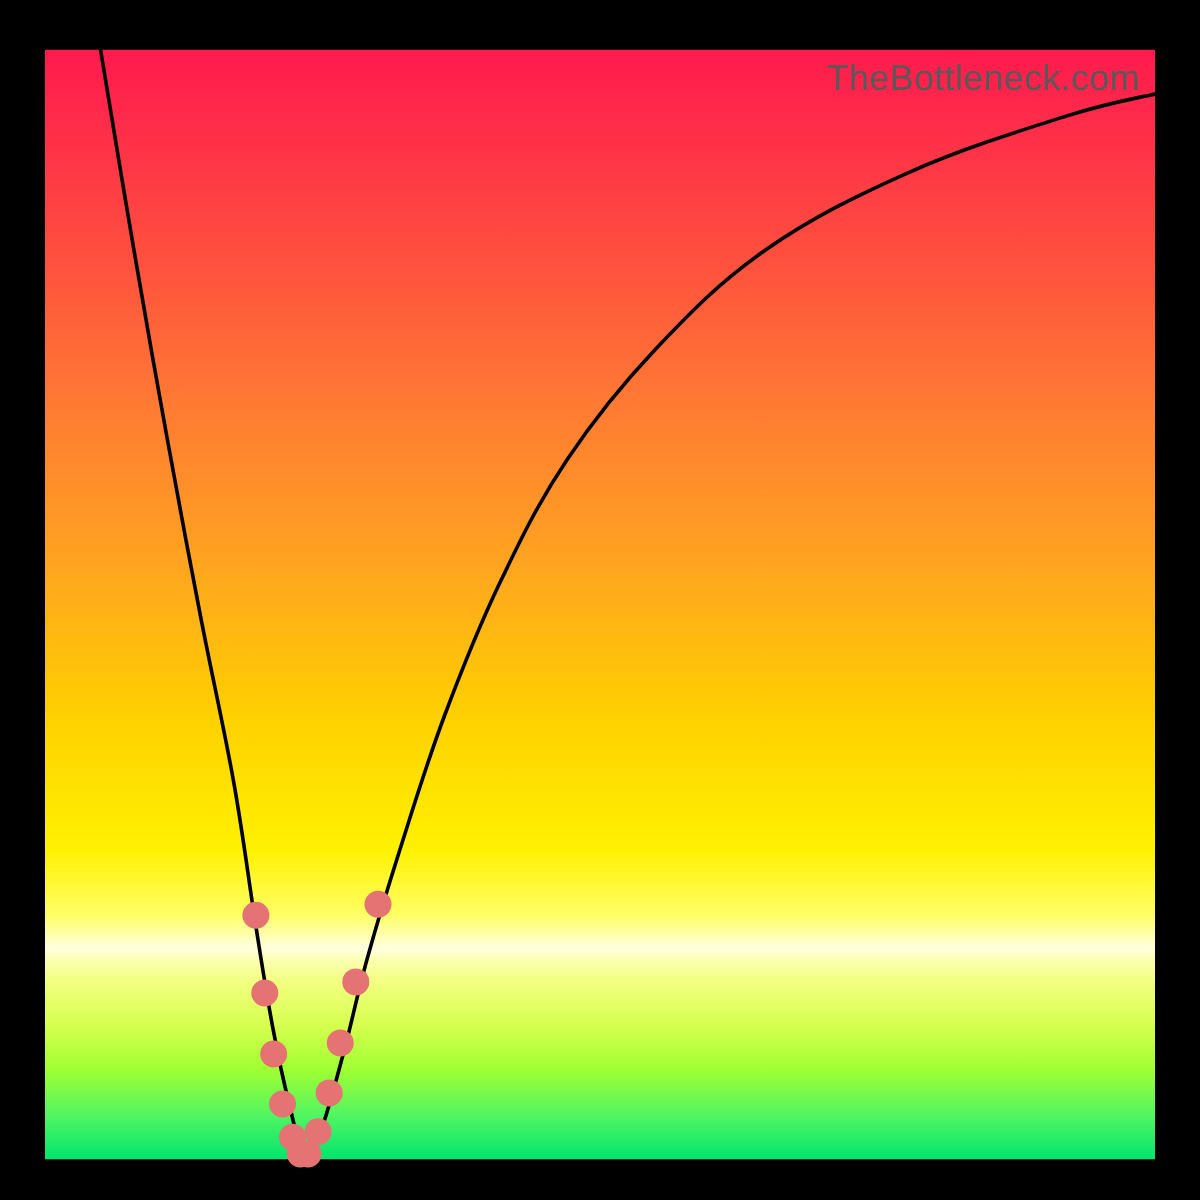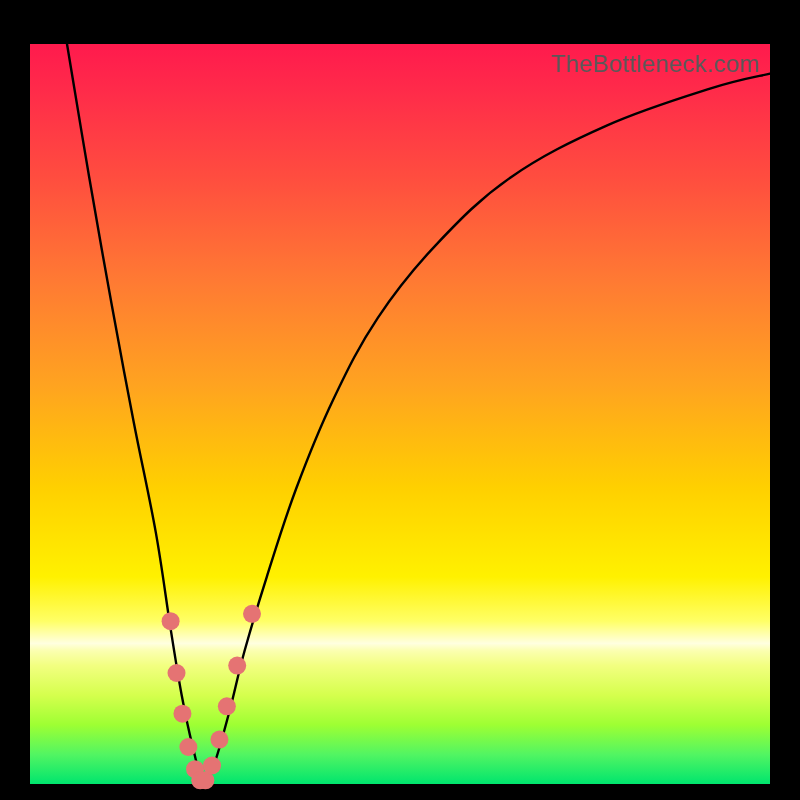--- a/index.html
+++ b/index.html
@@ -15,21 +15,21 @@
     position: absolute;
     left: 0;
     top: 0;
     width: 800px;
     height: 800px;
     background: #000;
   }
   .plot {
     position: absolute;
     left: 30px;
-    top: 44px;
+    top: 33px;
     width: 740px;
     height: 740px;
   }
   .gradient {
     position: absolute;
     inset: 0;
   }
   .watermark {
     position: absolute;
     top: 6px;

